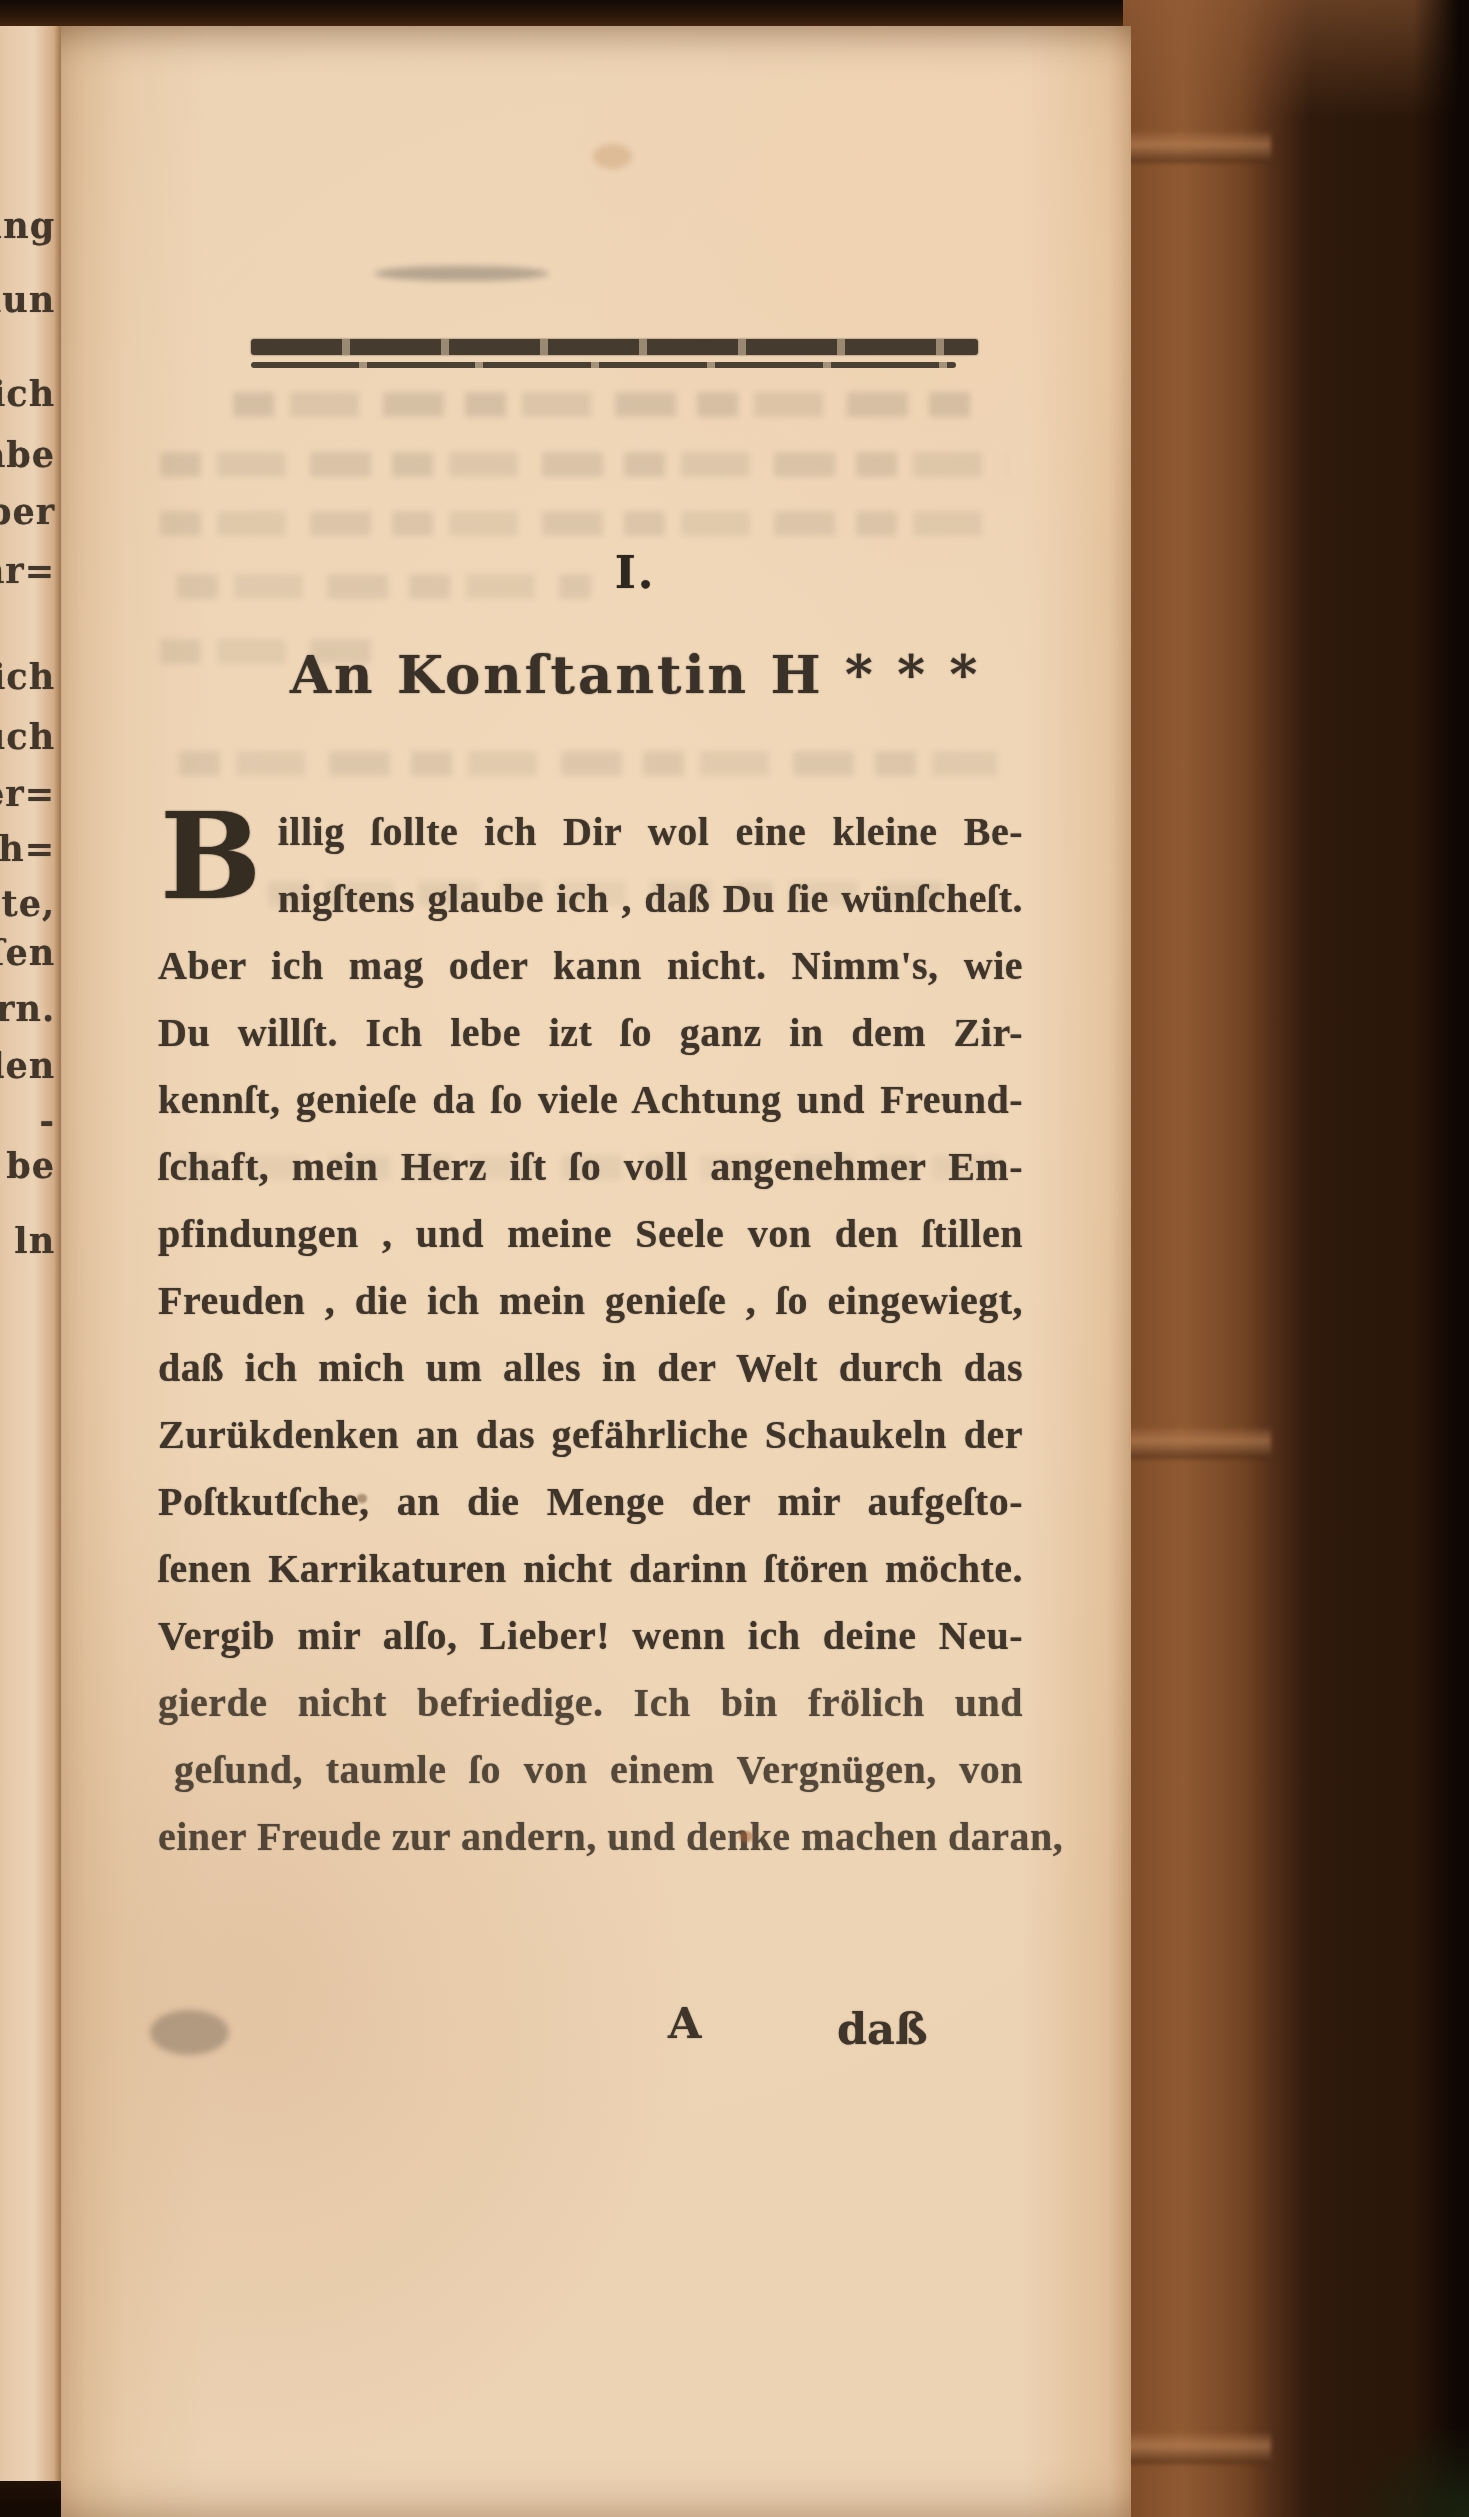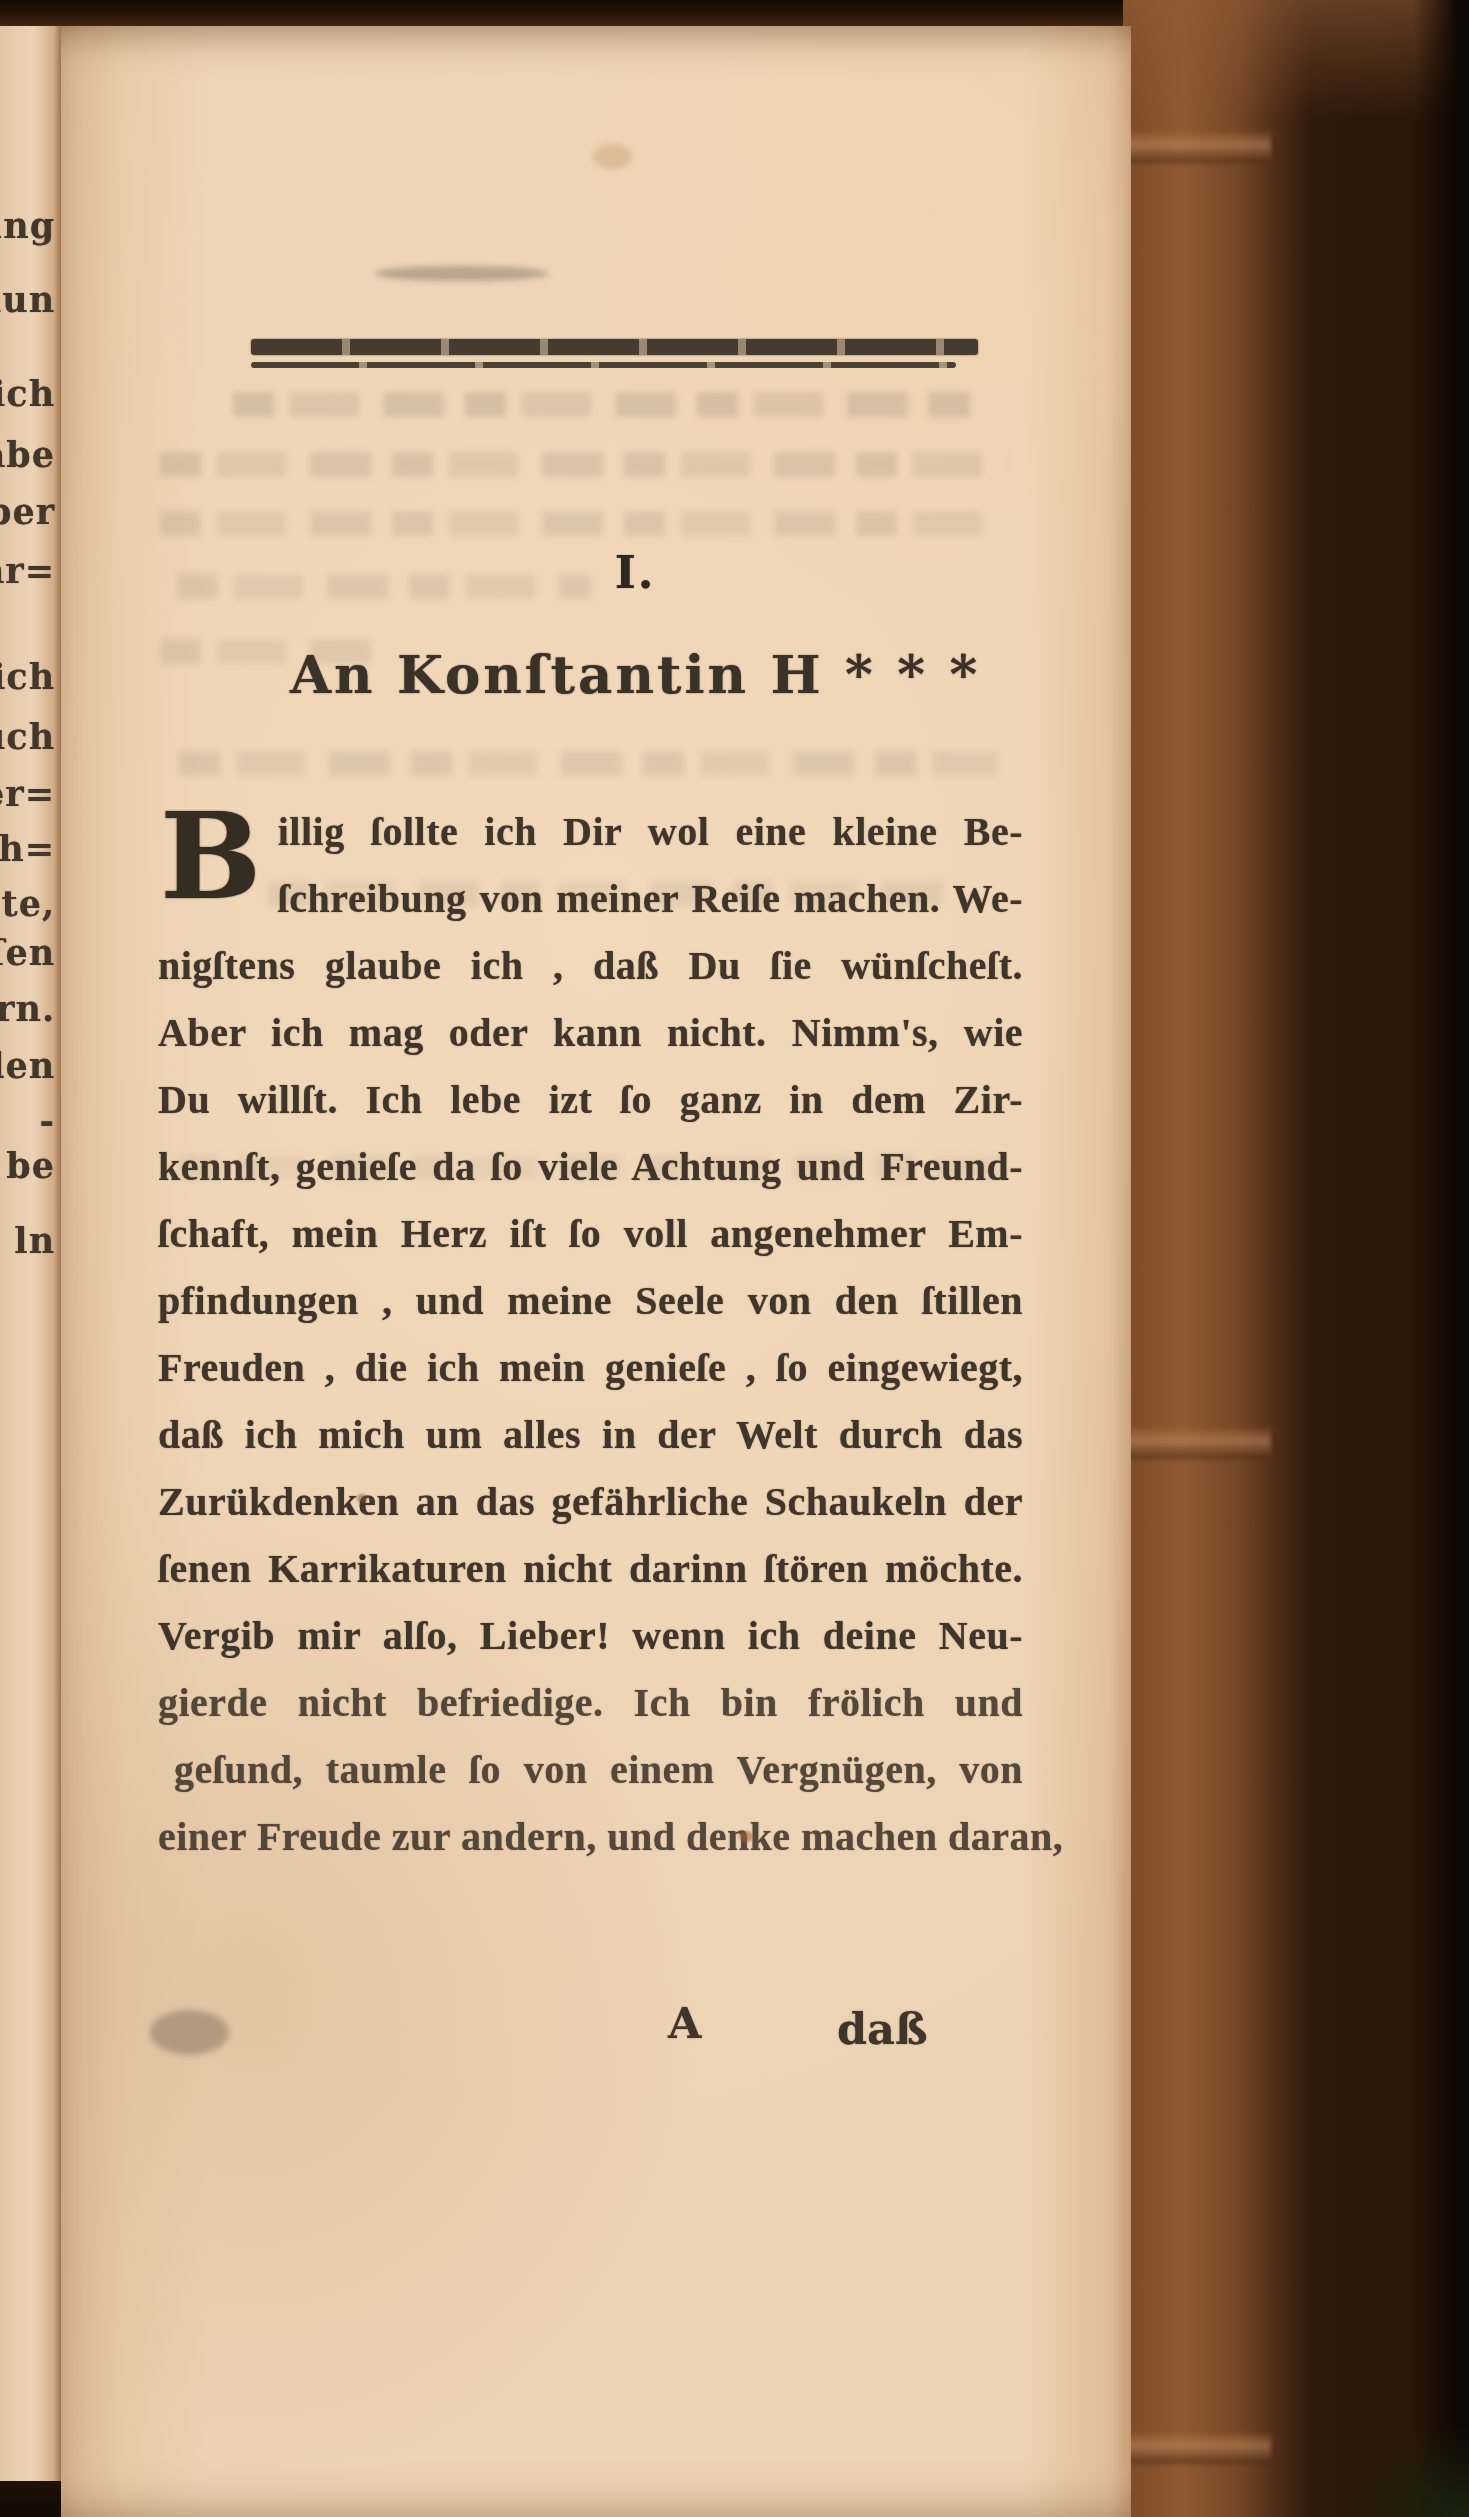--- a/index.html
+++ b/index.html
@@ -144,30 +144,30 @@
       <div class="rule-thick"></div>
       <div class="rule-thin"></div>
     </div>
 
     <div class="section-number" style="top:520px;left:39px;">I.</div>
     <div class="heading" style="top:617px;left:39px;">An Konſtantin H * * *</div>
 
     <div class="body-text" id="bodyText">
       <span class="drop-cap">B</span>
     <div class="line">illig ſollte ich Dir wol eine kleine Be-</div>
-        <div class="line">ſchreibung von meiner Reiſe machen. We-</div>
         <div class="line">nigſtens glaube ich , daß Du ſie wünſcheſt.</div>
         <div class="line">Aber ich mag oder kann nicht. Nimm's, wie</div>
         <div class="line">Du willſt. Ich lebe izt ſo ganz in dem Zir-</div>
         <div class="line">kennſt, genieſe da ſo viele Achtung und Freund-</div>
         <div class="line">ſchaft, mein Herz iſt ſo voll angenehmer Em-</div>
         <div class="line">pfindungen , und meine Seele von den ſtillen</div>
         <div class="line">Freuden , die ich mein genieſe , ſo eingewiegt,</div>
         <div class="line">daß ich mich um alles in der Welt durch das</div>
         <div class="line">Zurükdenken an das gefährliche Schaukeln der</div>
+        <div class="line">Poſtkutſche, an die Menge der mir aufgeſto-</div>
         <div class="line">ſenen Karrikaturen nicht darinn ſtören möchte.</div>
         <div class="line">Vergib mir alſo, Lieber! wenn ich deine Neu-</div>
         <div class="line" style="opacity: 0.88;">gierde nicht befriedige. Ich bin frölich und</div>
         <div class="line" style="opacity: 0.88; margin-left: 16px;">geſund, taumle ſo von einem Vergnügen, von</div>
         <div class="line" style="opacity: 0.88;">einer Freude zur andern, und denke machen daran,</div>
       </div>
 
     <div class="sig-row" style="left:607px;top:1972px;">A</div>
     <div class="sig-row" style="left:776px;top:1978px;">daß</div>
 

